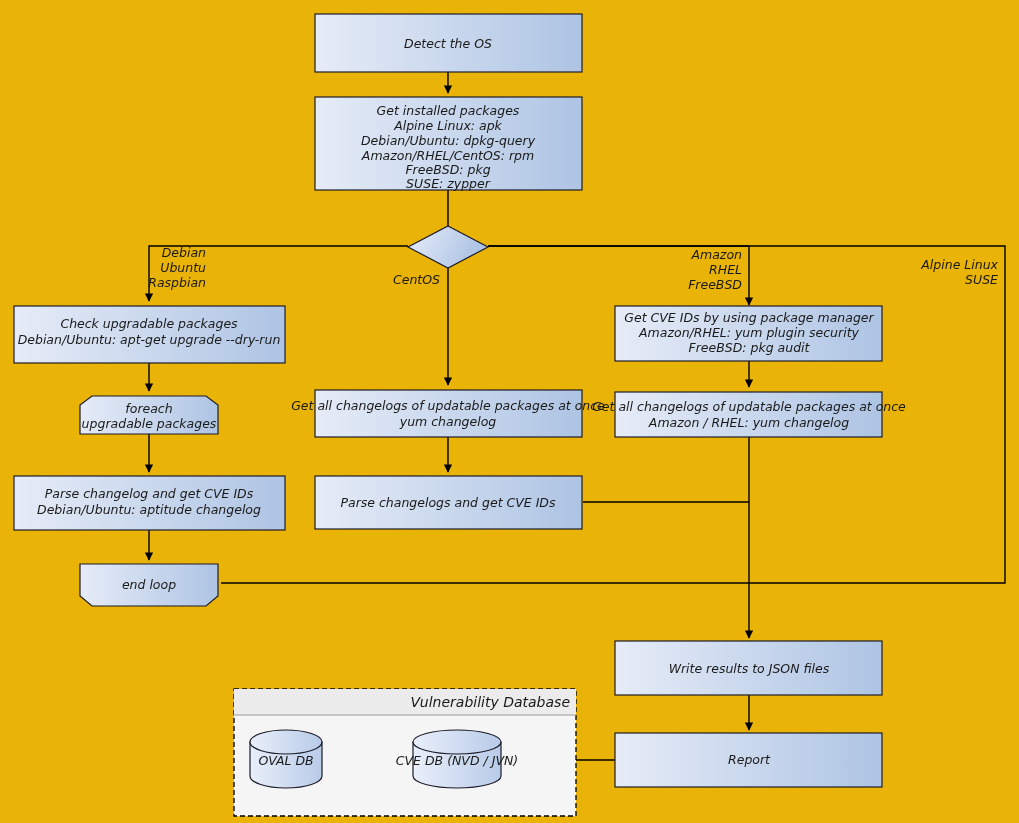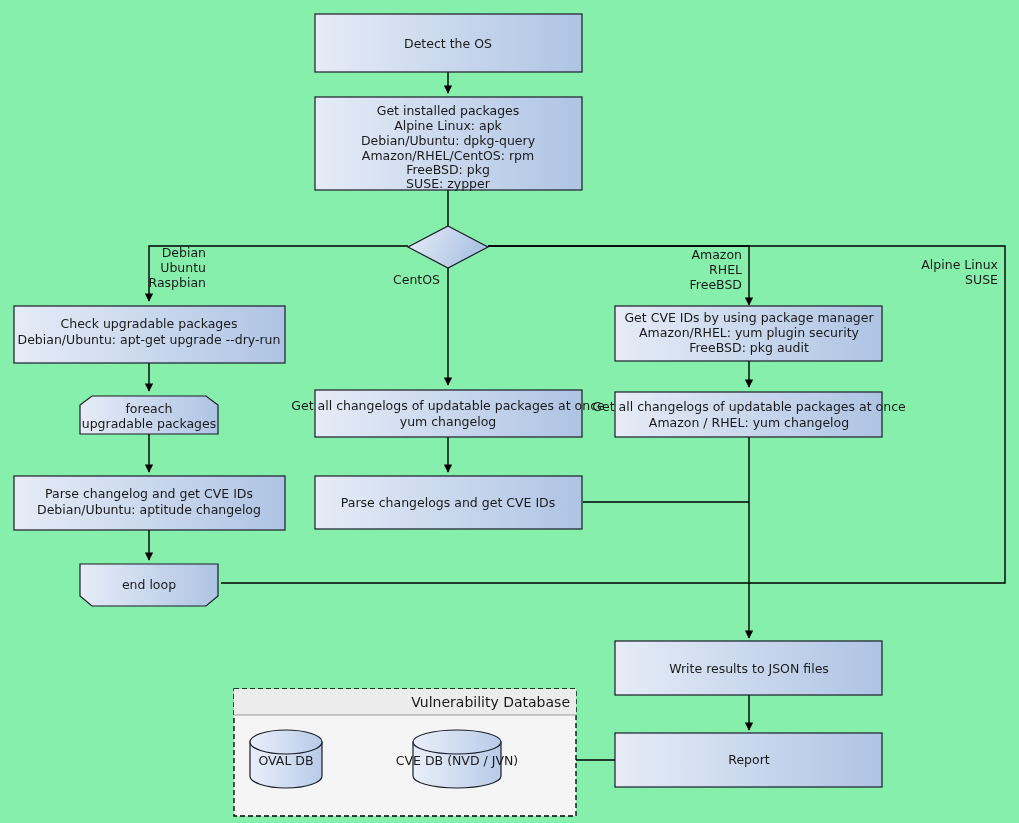--- a/index.html
+++ b/index.html
@@ -4,23 +4,24 @@
 <style>
   html, body {
     margin: 0;
     padding: 0;
     background: #ffffff;
   }
   #canvas {
     position: relative;
     width: 1019px;
     height: 823px;
-    background: #86efac;
+    background: #eab308;
     font-family: "DejaVu Sans", sans-serif;
     overflow: hidden;
+    font-style: italic;
   }
   svg#flow {
     position: absolute;
     left: 0;
     top: 0;
     width: 1019px;
     height: 823px;
   }
   .node-text {
     font-family: "DejaVu Sans", sans-serif;

